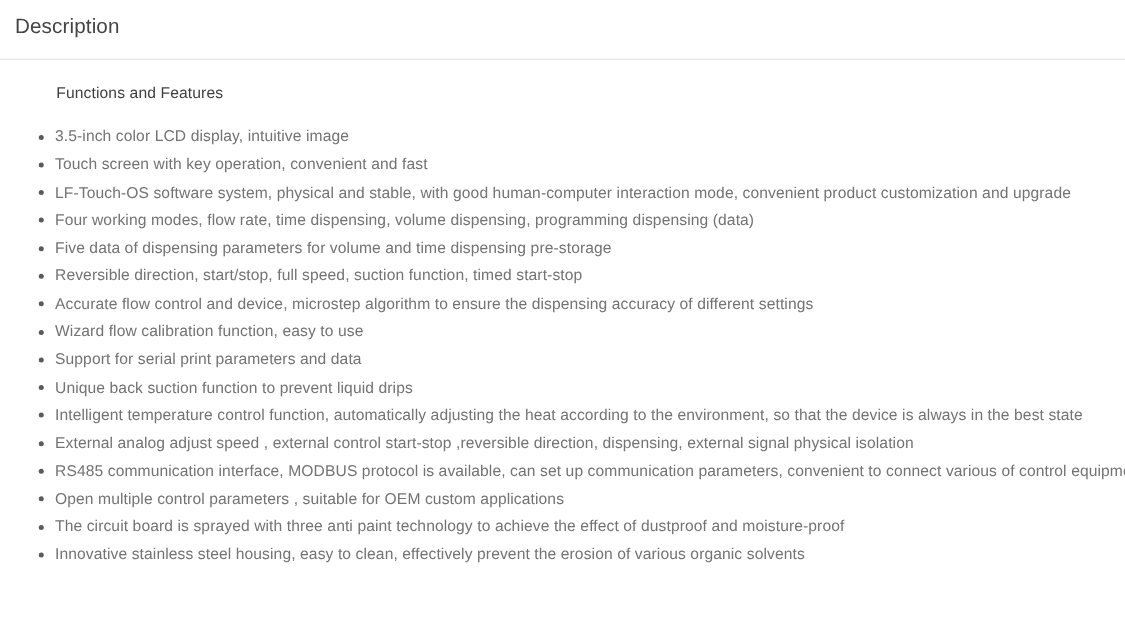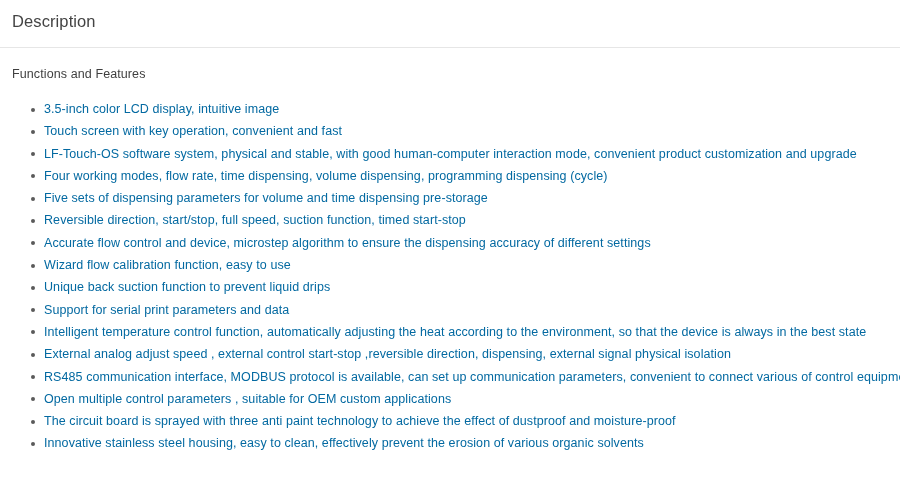--- a/index.html
+++ b/index.html
@@ -31,31 +31,32 @@
   .divider {
     height: 1px;
     background: #e6e6e6;
     margin: 16px 0 0 0;
   }
   .subtitle {
     font-size: 12.5px;
     color: #3f3f3f;
     padding: 19px 0 0 12px;
     letter-spacing: 0.1px;
+    margin-left: 33px;
   }
   ul.features {
     list-style: none;
     margin: 17px 0 0 0;
     padding: 0;
   }
   ul.features li {
     position: relative;
     font-size: 12.5px;
     line-height: 22.3px;
-    color: #0369a1;
+    color: #737373;
     padding-left: 44px;
     letter-spacing: 0.08px;
     white-space: nowrap;
   }
   ul.features li::before {
     content: "";
     position: absolute;
     left: 31px;
     top: 9.5px;
     width: 4px;
@@ -68,27 +69,27 @@
 <body>
 
 <div class="page">
   <h1 class="section-title">Description</h1>
   <div class="divider"></div>
   <div class="subtitle">Functions and Features</div>
   <ul class="features">
     <li>3.5-inch color LCD display, intuitive image</li>
     <li>Touch screen with key operation, convenient and fast</li>
     <li>LF-Touch-OS software system, physical and stable, with good human-computer interaction mode, convenient product customization and upgrade</li>
-    <li>Four working modes, flow rate, time dispensing, volume dispensing, programming dispensing (cycle)</li>
-    <li>Five sets of dispensing parameters for volume and time dispensing pre-storage</li>
+    <li>Four working modes, flow rate, time dispensing, volume dispensing, programming dispensing (data)</li>
+    <li>Five data of dispensing parameters for volume and time dispensing pre-storage</li>
     <li>Reversible direction, start/stop, full speed, suction function, timed start-stop</li>
     <li>Accurate flow control and device, microstep algorithm to ensure the dispensing accuracy of different settings</li>
     <li>Wizard flow calibration function, easy to use</li>
+    <li>Support for serial print parameters and data</li>
     <li>Unique back suction function to prevent liquid drips</li>
-    <li>Support for serial print parameters and data</li>
     <li>Intelligent temperature control function, automatically adjusting the heat according to the environment, so that the device is always in the best state</li>
     <li>External analog adjust speed , external control start-stop ,reversible direction, dispensing, external signal physical isolation</li>
     <li>RS485 communication interface, MODBUS protocol is available, can set up communication parameters, convenient to connect various of control equipments</li>
     <li>Open multiple control parameters , suitable for OEM custom applications</li>
     <li>The circuit board is sprayed with three anti paint technology to achieve the effect of dustproof and moisture-proof</li>
     <li>Innovative stainless steel housing, easy to clean, effectively prevent the erosion of various organic solvents</li>
   </ul>
 </div>
 
 </body></html>

